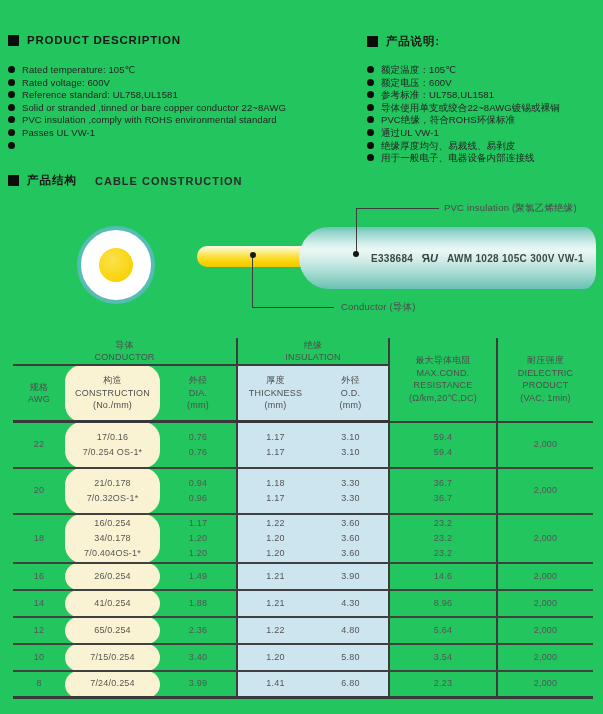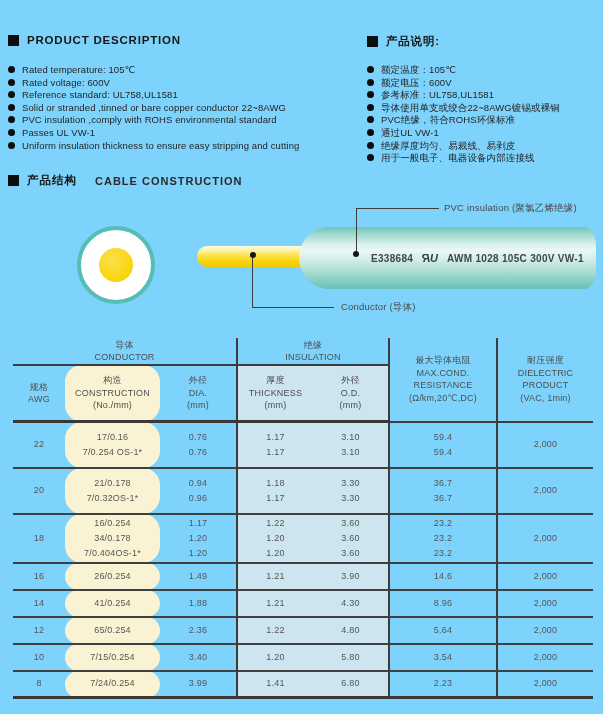--- a/index.html
+++ b/index.html
@@ -1,18 +1,18 @@
 <!DOCTYPE html>
 <html style="--insulation-teal: #55BDB3; --conductor-yellow: #F9D306; --construction-col-bg: #FAF3D3; --insulation-col-bg: #CDE5EE;"><head>
 <meta charset="utf-8">
 <style>
   html,body { margin:0; padding:0; background:#fff; }
   .page {
     position:relative; width:603px; height:714px; overflow:hidden;
-    background:#7dd3fc;
+    background:#22c55e;
     font-family:"Liberation Sans","DejaVu Sans",sans-serif;
     color:#222;
   }
   
   .sec-header { position:absolute; display:flex; align-items:center; }
   .sq { width:11px; height:11px; background:#0d0d0d; display:inline-block; margin-right:8px; flex:0 0 auto; }
   .sec-title { font-size:11.5px; letter-spacing:0.8px; color:#161616; font-weight:600; }
   .sec-title-zh { font-size:11.5px; letter-spacing:1px; color:#161616; font-weight:700; }
   .sec-title-en2 { font-size:11px; letter-spacing:1px; color:#2a2a2a; font-weight:700; margin-left:18px; }
   
@@ -110,21 +110,20 @@
       <div class="bullet-item">
         <span class="bullet"></span>
         <span class="bullet-text">PVC insulation ,comply with ROHS environmental standard</span>
       </div>
       <div class="bullet-item">
         <span class="bullet"></span>
         <span class="bullet-text">Passes UL VW-1</span>
       </div>
       <div class="bullet-item">
         <span class="bullet"></span>
-        <span class="bullet-text">Uniform insulation thickness to ensure easy stripping and cutting</span>
       </div>
     </div>
   <div class="bullet-list" style="left:367px; top:64px; width:232px;">
       <div class="bullet-item">
         <span class="bullet"></span>
         <span class="bullet-text">额定温度：105℃</span>
       </div>
       <div class="bullet-item">
         <span class="bullet"></span>
         <span class="bullet-text">额定电压：600V</span>

